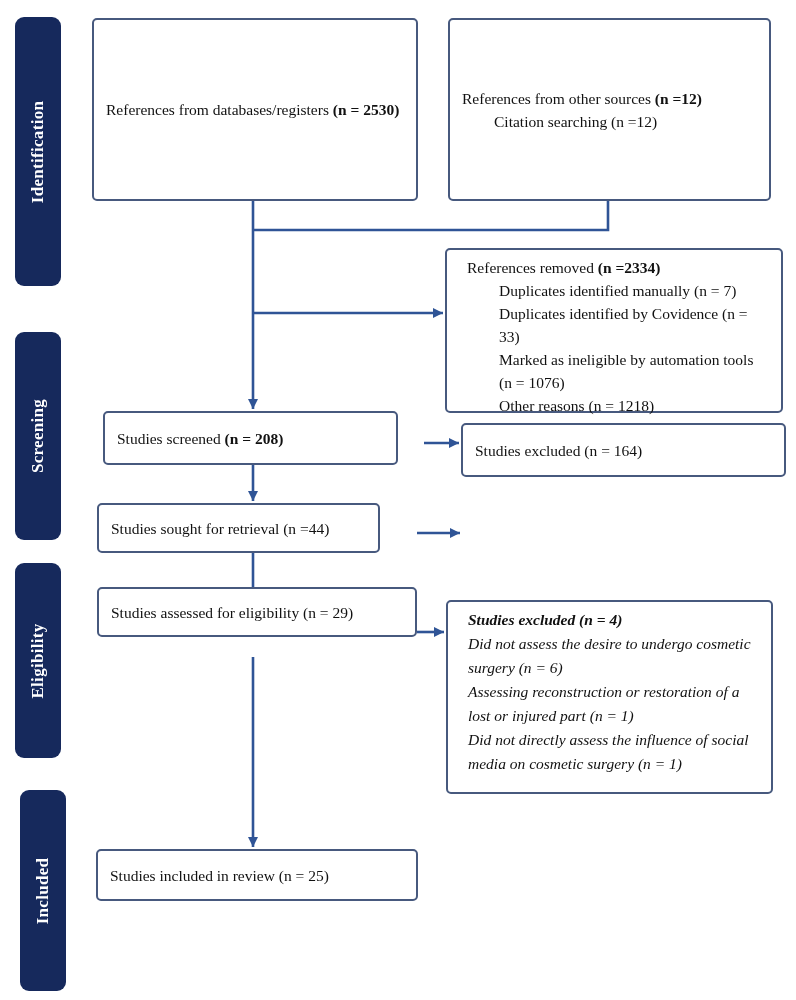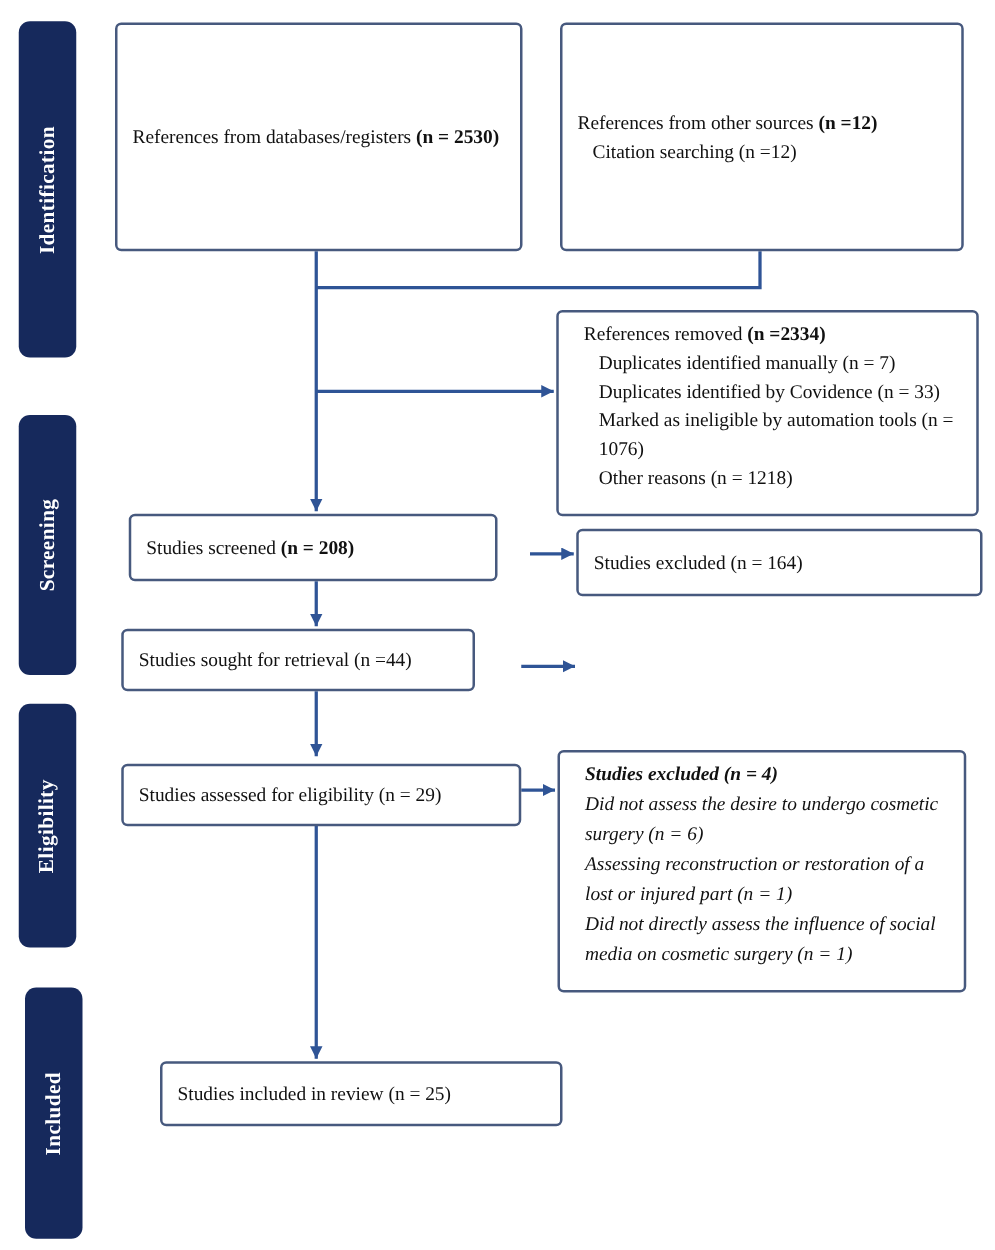--- a/index.html
+++ b/index.html
@@ -22,31 +22,31 @@
   #bar-included{left:20px;top:790px;width:46px;height:201px;}
 
   
   .fbox{
     position:absolute;box-sizing:border-box;background:#ffffff;
     border:2.5px solid #47597E;border-radius:5px;
     font-size:15.5px;line-height:23px;z-index:2;
   }
   .center-v{display:flex;flex-direction:column;justify-content:center;padding:0 12px;}
   .top-al{padding:6px 14px 6px 20px;}
-  .indent{margin-left:12px;}
+  .indent{margin-left:32px;}
   #box-databases{left:92px;top:18px;width:326px;height:183px;}
   #box-other{left:448px;top:18px;width:323px;height:183px;}
   #box-removed{left:445px;top:248px;width:338px;height:165px;}
   #box-screened{left:103px;top:411px;width:295px;height:54px;}
   #box-excluded-screening{left:461px;top:423px;width:325px;height:54px;}
   #box-sought{left:97px;top:503px;width:283px;height:50px;}
   #box-not-retrieved{left:462px;top:502px;width:326px;height:55px;}
-  #box-assessed{left:97px;top:611px;width:320px;height:50px;}
+  #box-assessed{left:97px;top:587px;width:320px;height:50px;}
   #box-excluded-eligibility{left:446px;top:600px;width:327px;height:194px;line-height:24px;font-style:italic;}
-  #box-included{left:96px;top:849px;width:322px;height:52px;margin-left:32px;}
+  #box-included{left:96px;top:849px;width:322px;height:52px;}
 
   
   #arrows{position:absolute;left:0;top:0;z-index:1;}
 </style>
 </head>
 <body>
 
 <div id="canvas">
 
   <div class="stage-bar" id="bar-identification">

